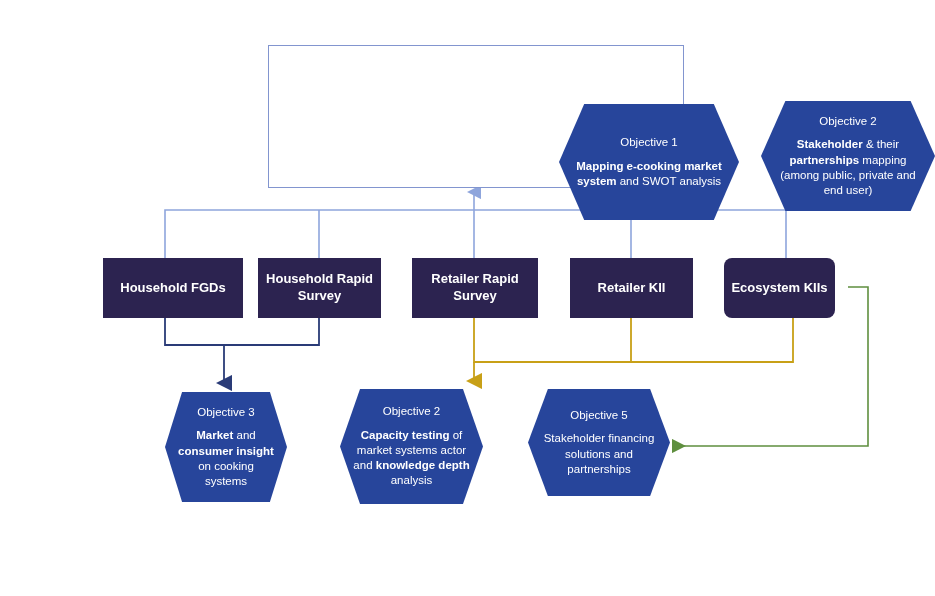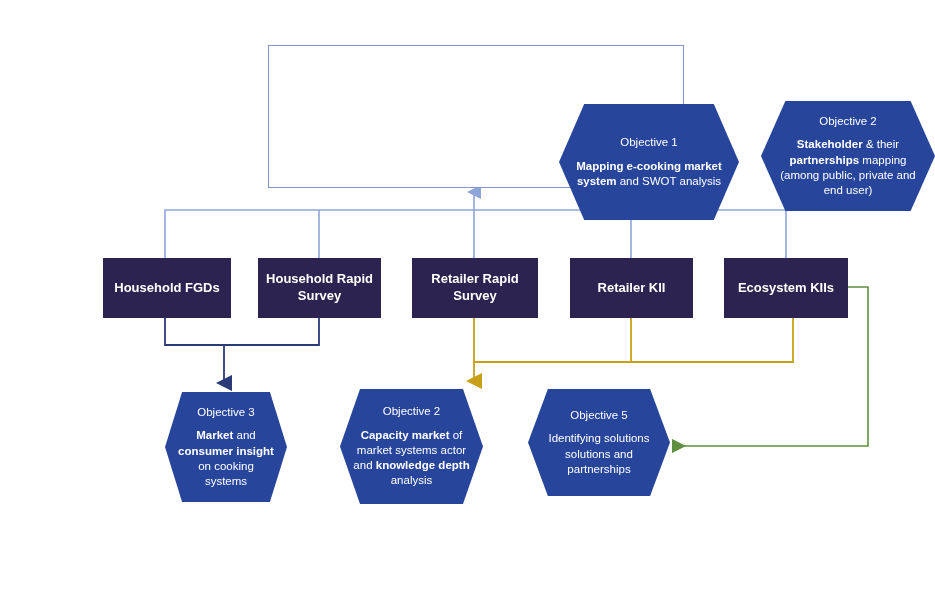--- a/index.html
+++ b/index.html
@@ -36,25 +36,25 @@
   .obj5{left:528px;top:389px;width:142px;height:107px;}
 
   .obj3{left:165px;}
   .box{
     position:absolute;height:60px;
     background:#2c2350;
     display:flex;align-items:center;justify-content:center;text-align:center;
     color:#ffffff;font-size:13px;font-weight:700;line-height:1.28;
     box-sizing:border-box;
   }
-  .b1{left:103px;top:258px;width:128px;}
+  .b1{left:103px;top:258px;width:140px;}
   .b2{left:258px;top:258px;width:123px;}
   .b3{left:412px;top:258px;width:126px;}
   .b4{left:570px;top:258px;width:123px;}
-  .b5{left:724px;top:258px;width:124px;}
+  .b5{left:724px;top:258px;width:111px;border-radius:8px;}
 </style>
 </head>
 <body>
 
 <div id="canvas">
 
   <svg class="lines" viewBox="0 0 935 596">
     <defs>
       <marker id="arrLB" markerWidth="9" markerHeight="9" refX="4.5" refY="4.5" orient="auto">
         <path d="M4.5,0 L9,9 L0,9 Z" fill="#8ea5dc"></path>
@@ -110,20 +110,20 @@
   <div class="box b3">Retailer Rapid Survey</div>
   <div class="box b4">Retailer KII</div>
   <div class="box b5">Ecosystem KIIs</div>
 
   <div class="hex obj3">
     <div class="htitle">Objective 3</div>
     <div class="hbody"><b>Market</b> and <b>consumer insight</b> on cooking systems</div>
   </div>
   <div class="hex obj4">
     <div class="htitle">Objective 2</div>
-    <div class="hbody"><b>Capacity market</b> of market systems actor and <b>knowledge depth</b> analysis</div>
+    <div class="hbody"><b>Capacity testing</b> of market systems actor and <b>knowledge depth</b> analysis</div>
   </div>
   <div class="hex obj5">
     <div class="htitle">Objective 5</div>
-    <div class="hbody">Identifying solutions solutions and partnerships</div>
+    <div class="hbody">Stakeholder financing solutions and partnerships</div>
   </div>
 
 </div>
 
 </body></html>

